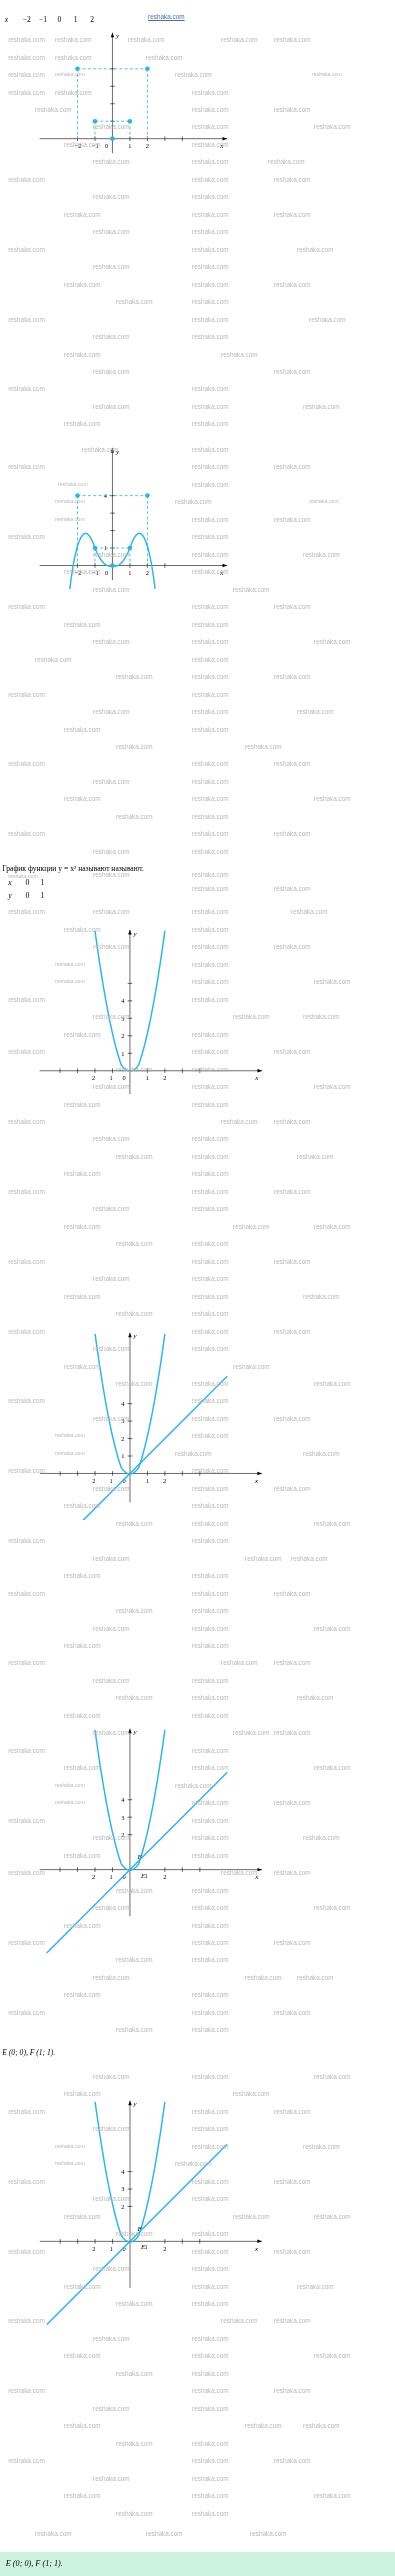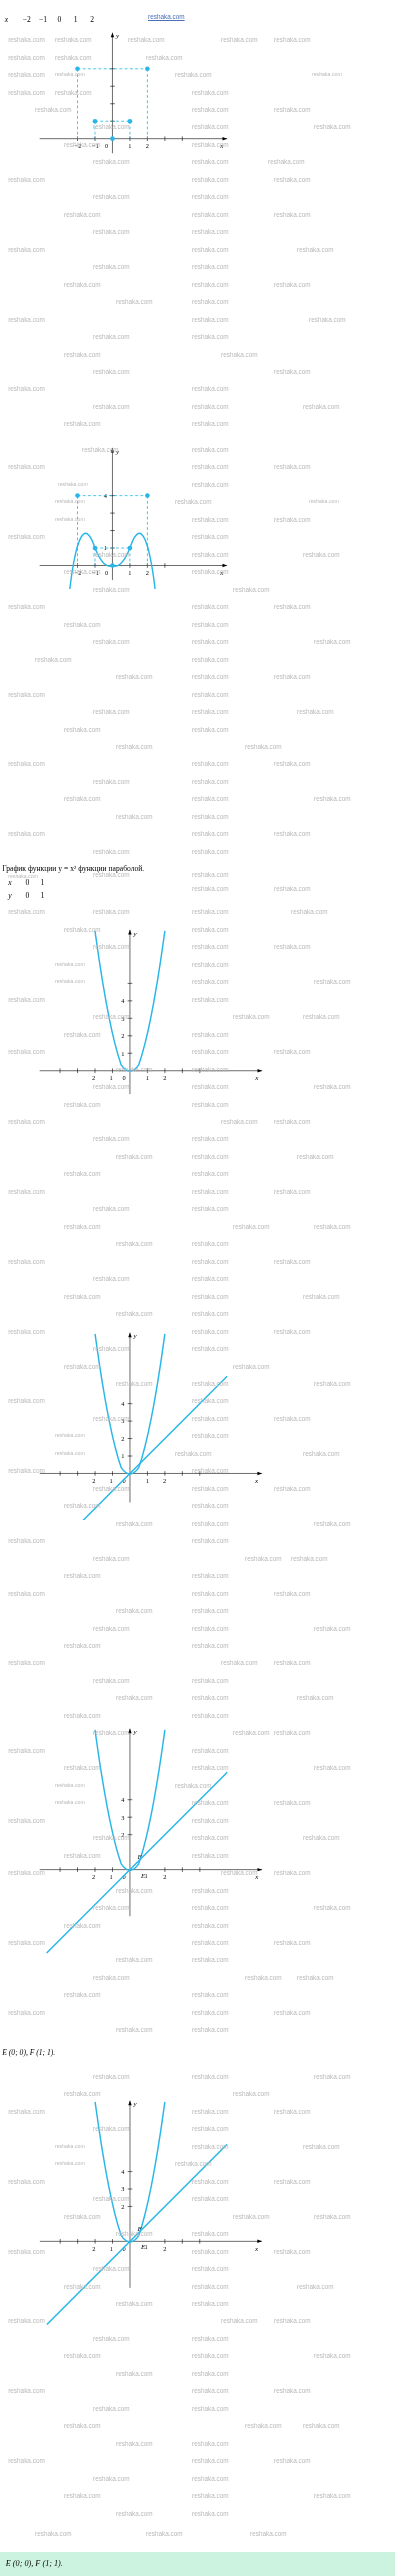--- a/index.html
+++ b/index.html
@@ -171,21 +171,21 @@
 
       <path d="M 58,270 C 58,270 73,90 103,180 Q 118,217 133,210 Q 148,217 163,180 C 193,90 208,270 208,270" fill="none" stroke="#29b6e8" stroke-width="2.5"></path>
       <circle cx="73" cy="90" r="4" fill="#29b6e8"></circle>
       <circle cx="193" cy="90" r="4" fill="#29b6e8"></circle>
       <circle cx="103" cy="180" r="4" fill="#29b6e8"></circle>
       <circle cx="163" cy="180" r="4" fill="#29b6e8"></circle>
       <circle cx="133" cy="210" r="4" fill="#29b6e8"></circle>
     </svg>
   </div>
 
-  <div class="para" style="left:2.3px; top:864px;">График функции y = x² функции параболой.</div>
+  <div class="para" style="left:2.3px; top:864px;">График функции y = x² называют называют.</div>
 
   <div class="tbl" style="left:8.2px; top:878px;">
     <div><span class="k">x</span><span class="v">0</span><span class="v">1</span></div>
     <div style="height:3.5px"></div>
     <div><span class="k">y</span><span class="v">0</span><span class="v">1</span></div>
   </div>
 
   <div class="fig" style="left:35px; top:925px;">
     <svg width="233" height="175" viewBox="0 0 400 300" xmlns="http://www.w3.org/2000/svg">
       <line x1="8" y1="250" x2="390" y2="250" stroke="#000" stroke-width="1"></line>

